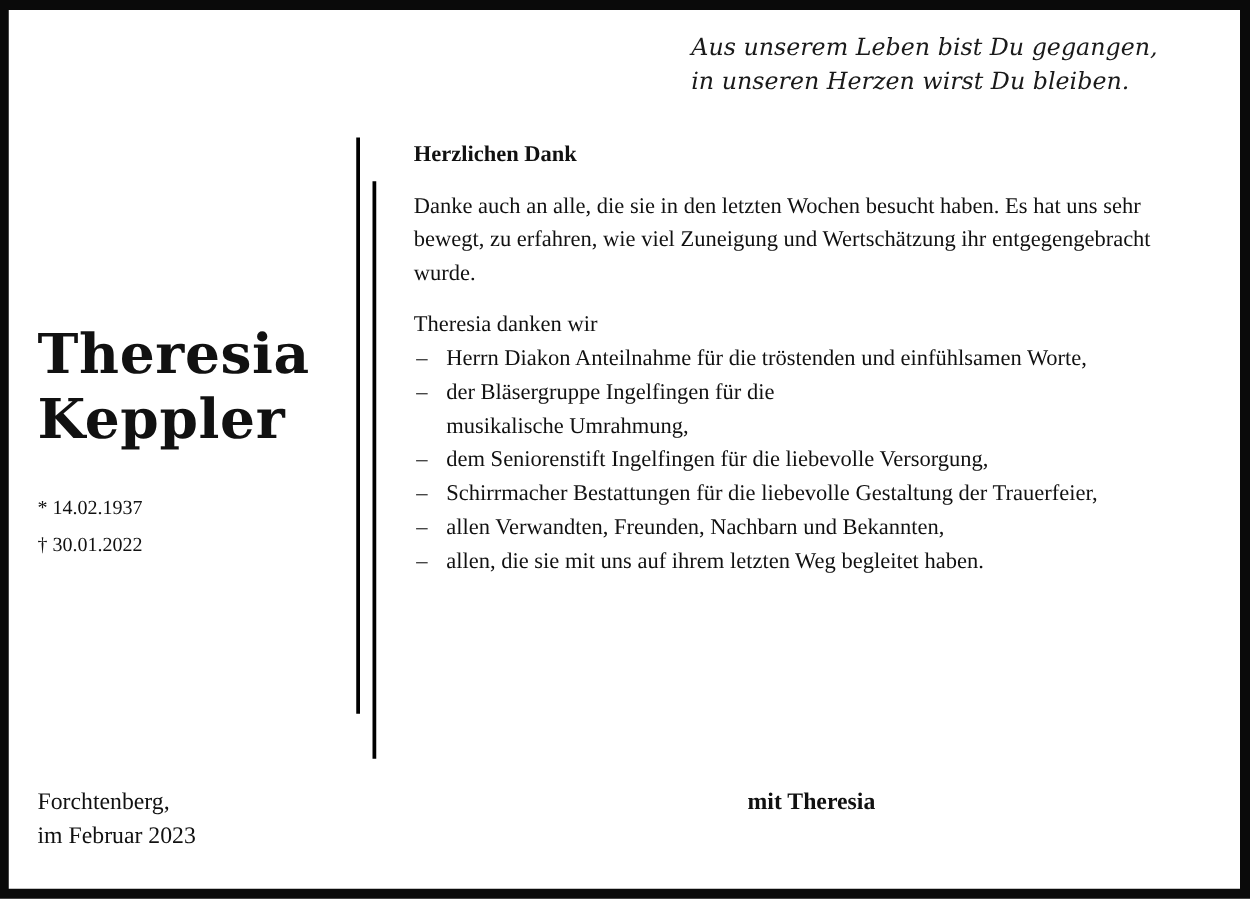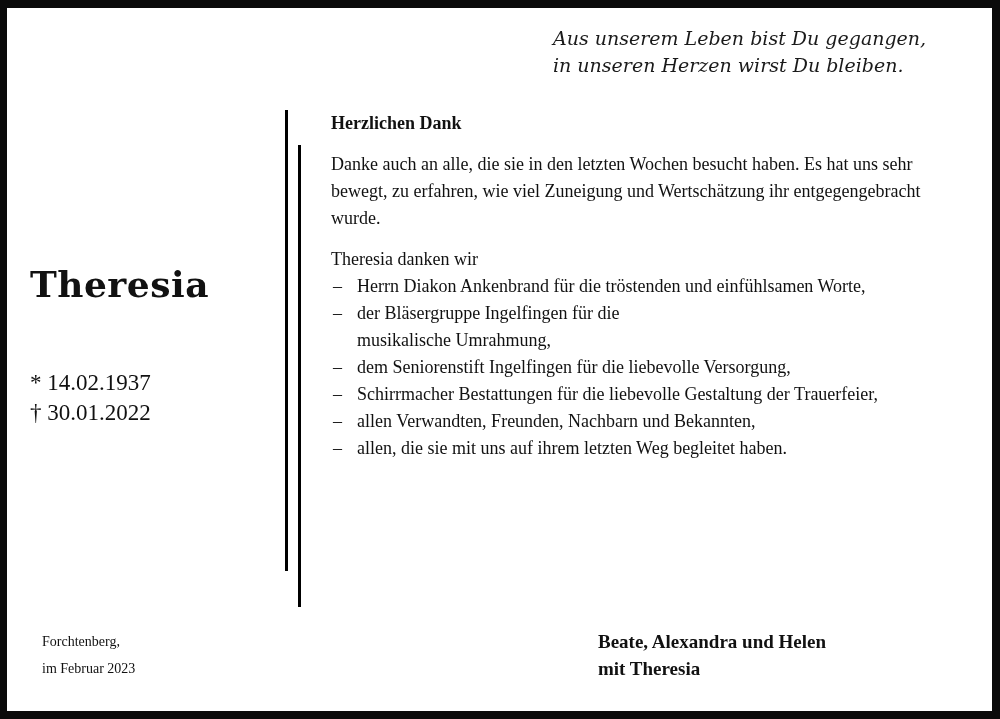--- a/index.html
+++ b/index.html
@@ -2,71 +2,71 @@
 <html><head>
 <meta charset="utf-8">
 <style>
   html, body { margin:0; padding:0; }
   body { width:1000px; height:719px; background:#0a0a0a; position:relative; overflow:hidden;
          font-family:"DejaVu Serif","Liberation Serif",serif; color:#111; }
   .card { position:absolute; left:7px; top:8px; width:985px; height:703px; background:#fff; }
   .abs { position:absolute; }
   .motto { left:553px; top:25px; font-style:italic; font-size:19px; line-height:27px; color:#1a1a1a; font-family:"DejaVu Serif",serif; }
   .vline { position:absolute; background:#000; width:3px; }
-  .name { left:30px; top:258px; font-weight:bold; font-size:36px; line-height:52px; letter-spacing:0.5px; font-family:"DejaVu Serif",serif; }
-  .dates { left:30px; top:368px; font-size:23px; line-height:30px; font-family:"Liberation Serif",serif; }
+  .name { left:30px; top:258px; font-weight:bold; font-size:44px; line-height:52px; letter-spacing:0.5px; font-family:"DejaVu Serif",serif; }
+  .dates { left:30px; top:392px; font-size:16px; line-height:30px; font-family:"Liberation Serif",serif; }
   .body { left:331px; top:98px; width:650px; font-size:18px; line-height:27px; font-family:"Liberation Serif",serif;margin-top:12px; }
   .body .title { font-weight:bold; }
   .para { margin:0; }
   .gap { height:14px; }
   ul.thanks { list-style:none; margin:0; padding:0; }
   ul.thanks li { position:relative; padding-left:26px; }
   ul.thanks li::before { content:"–"; position:absolute; left:2px; }
-  .place { left:30px; top:628px; font-size:14px; line-height:27px; font-family:"Liberation Serif",serif;margin-left:12px; }
+  .place { left:30px; top:628px; font-size:19px; line-height:27px; font-family:"Liberation Serif",serif; }
   .sig { left:598px; top:628px; font-size:19px; line-height:27px; font-weight:bold; font-family:"Liberation Serif",serif; }
 </style>
 </head>
 <body>
 
 <div class="card"></div>
 
 <div class="abs motto">
   <div>Aus unserem Leben bist Du gegangen,</div>
   <div>in unseren Herzen wirst Du bleiben.</div>
 </div>
 
 <div class="vline" style="left:285px; top:110px; height:461px;"></div>
 <div class="vline" style="left:298px; top:145px; height:462px;"></div>
 
 <div class="abs name">
   <div>Theresia</div>
+  <div>Keppler</div>
 </div>
 
 <div class="abs dates">
   <div>* 14.02.1937</div>
   <div>† 30.01.2022</div>
 </div>
 
 <div class="abs body">
   <div class="title">Herzlichen Dank</div>
   <div class="gap"></div>
   <p class="para" style="width:620px">Danke auch an alle, die sie in den letzten Wochen besucht haben. Es hat uns sehr bewegt, zu erfahren, wie viel Zuneigung und Wertschätzung ihr entgegengebracht wurde.</p>
   <div class="gap"></div>
   <div>Theresia danken wir</div>
   <ul class="thanks">
-    <li style="width:520px">Herrn Diakon Ankenbrand für die tröstenden und einfühlsamen Worte,</li>
+    <li style="width:520px">Herrn Diakon Anteilnahme für die tröstenden und einfühlsamen Worte,</li>
     <li style="width:340px">der Bläsergruppe Ingelfingen für die musikalische Umrahmung,</li>
     <li style="width:650px">dem Seniorenstift Ingelfingen für die liebevolle Versorgung,</li>
     <li style="width:610px">Schirrmacher Bestattungen für die liebevolle Gestaltung der Trauerfeier,</li>
     <li style="width:650px">allen Verwandten, Freunden, Nachbarn und Bekannten,</li>
     <li style="width:650px">allen, die sie mit uns auf ihrem letzten Weg begleitet haben.</li>
   </ul>
 </div>
 
 <div class="abs place">
   <div>Forchtenberg,</div>
   <div>im Februar 2023</div>
 </div>
 
 <div class="abs sig">
-  <div>Beate, Alexandra und Helen</div>
   <div>mit Theresia</div>
 </div>
 
 </body></html>

